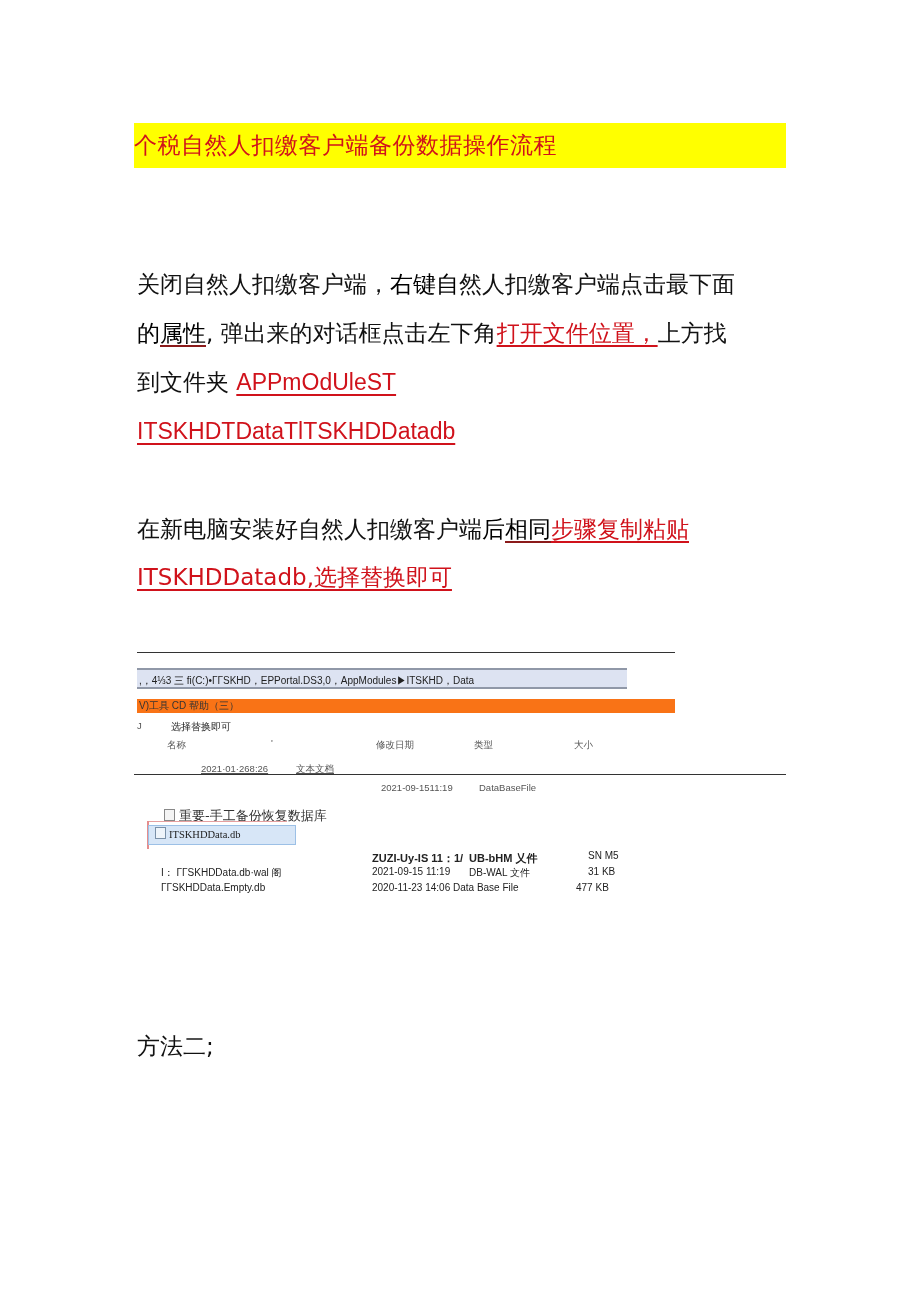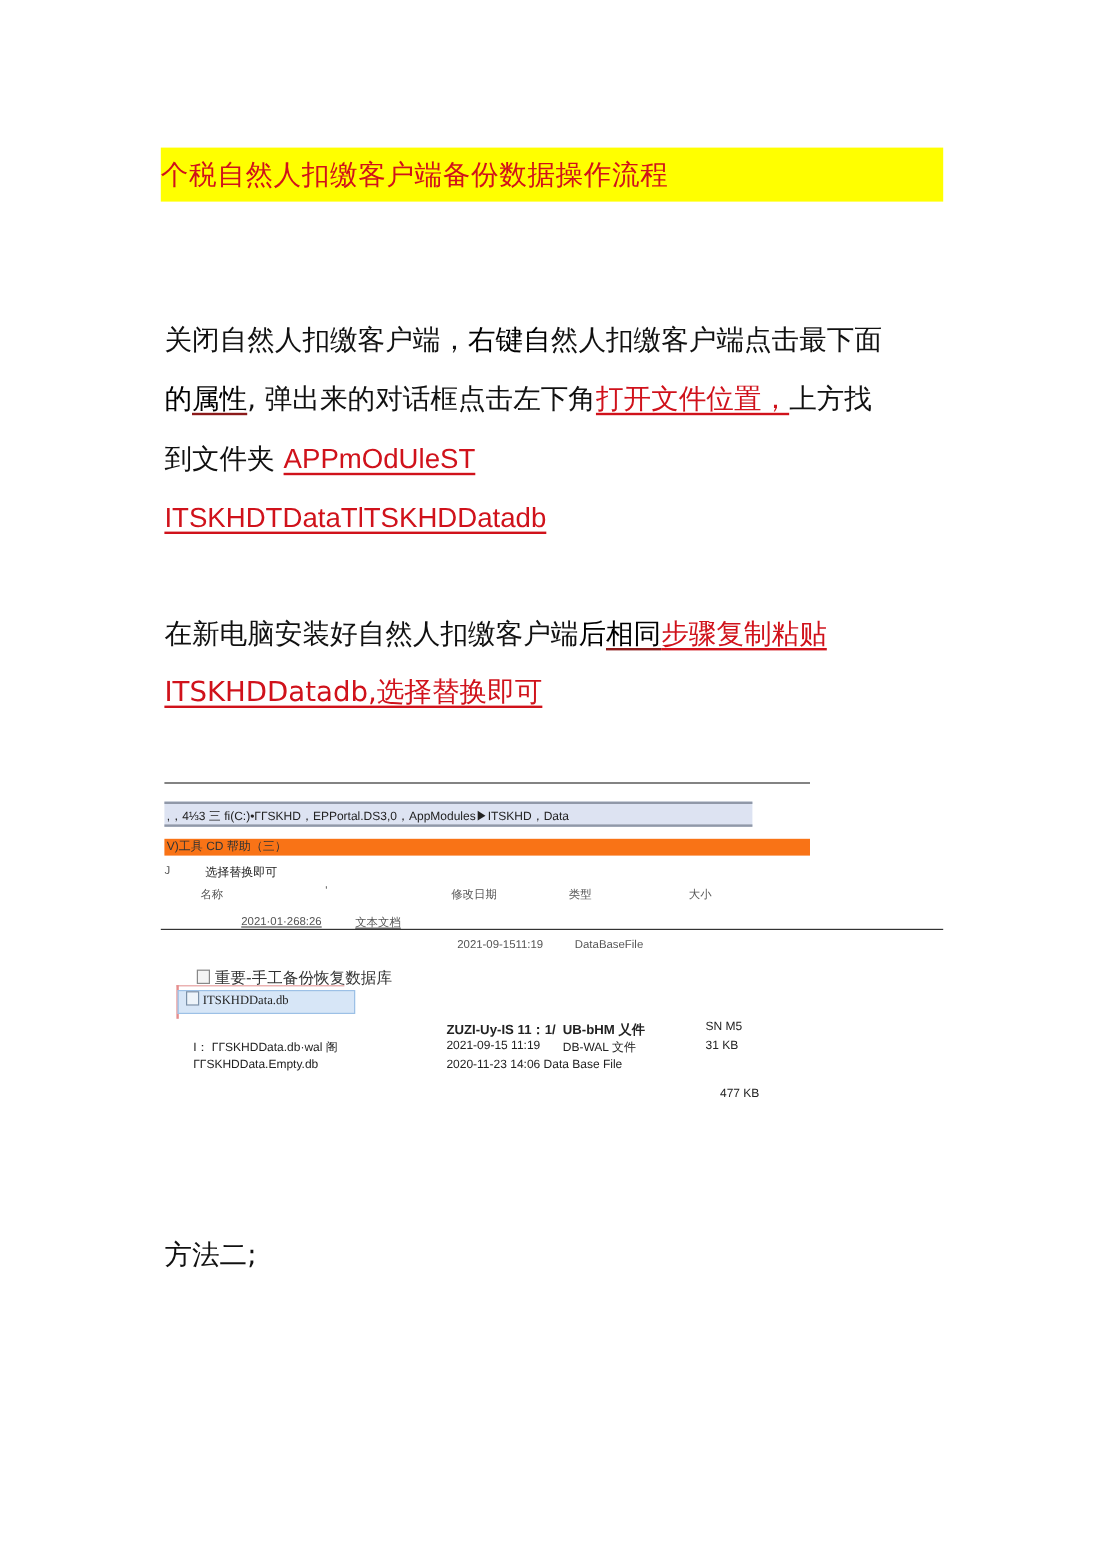--- a/index.html
+++ b/index.html
@@ -106,15 +106,15 @@
 <div class="abs bold-small" style="left:469px; top:851px;">UB-bHM 乂件</div>
 <div class="abs small-dark" style="left:588px; top:850px;">SN M5</div>
 
 <div class="abs small-dark" style="left:161px; top:866px;">I：  ΓΓSKHDData.db·wal 阁</div>
 <div class="abs small-dark" style="left:372px; top:866px;">2021-09-15 11:19</div>
 <div class="abs small-dark" style="left:469px; top:866px;">DB-WAL 文件</div>
 <div class="abs small-dark" style="left:588px; top:866px;">31 KB</div>
 
 <div class="abs small-dark" style="left:161px; top:882px;">ΓΓSKHDData.Empty.db</div>
 <div class="abs small-dark" style="left:372px; top:882px;">2020-11-23 14:06 Data Base File</div>
-<div class="abs small-dark" style="left:600px; top:882px;margin-top:24px;">477 KB</div>
+<div class="abs small-dark" style="left:576px; top:882px;">477 KB</div>
 
 <div class="abs para" style="top:1031px;">方法二;</div>
 
 </body></html>

